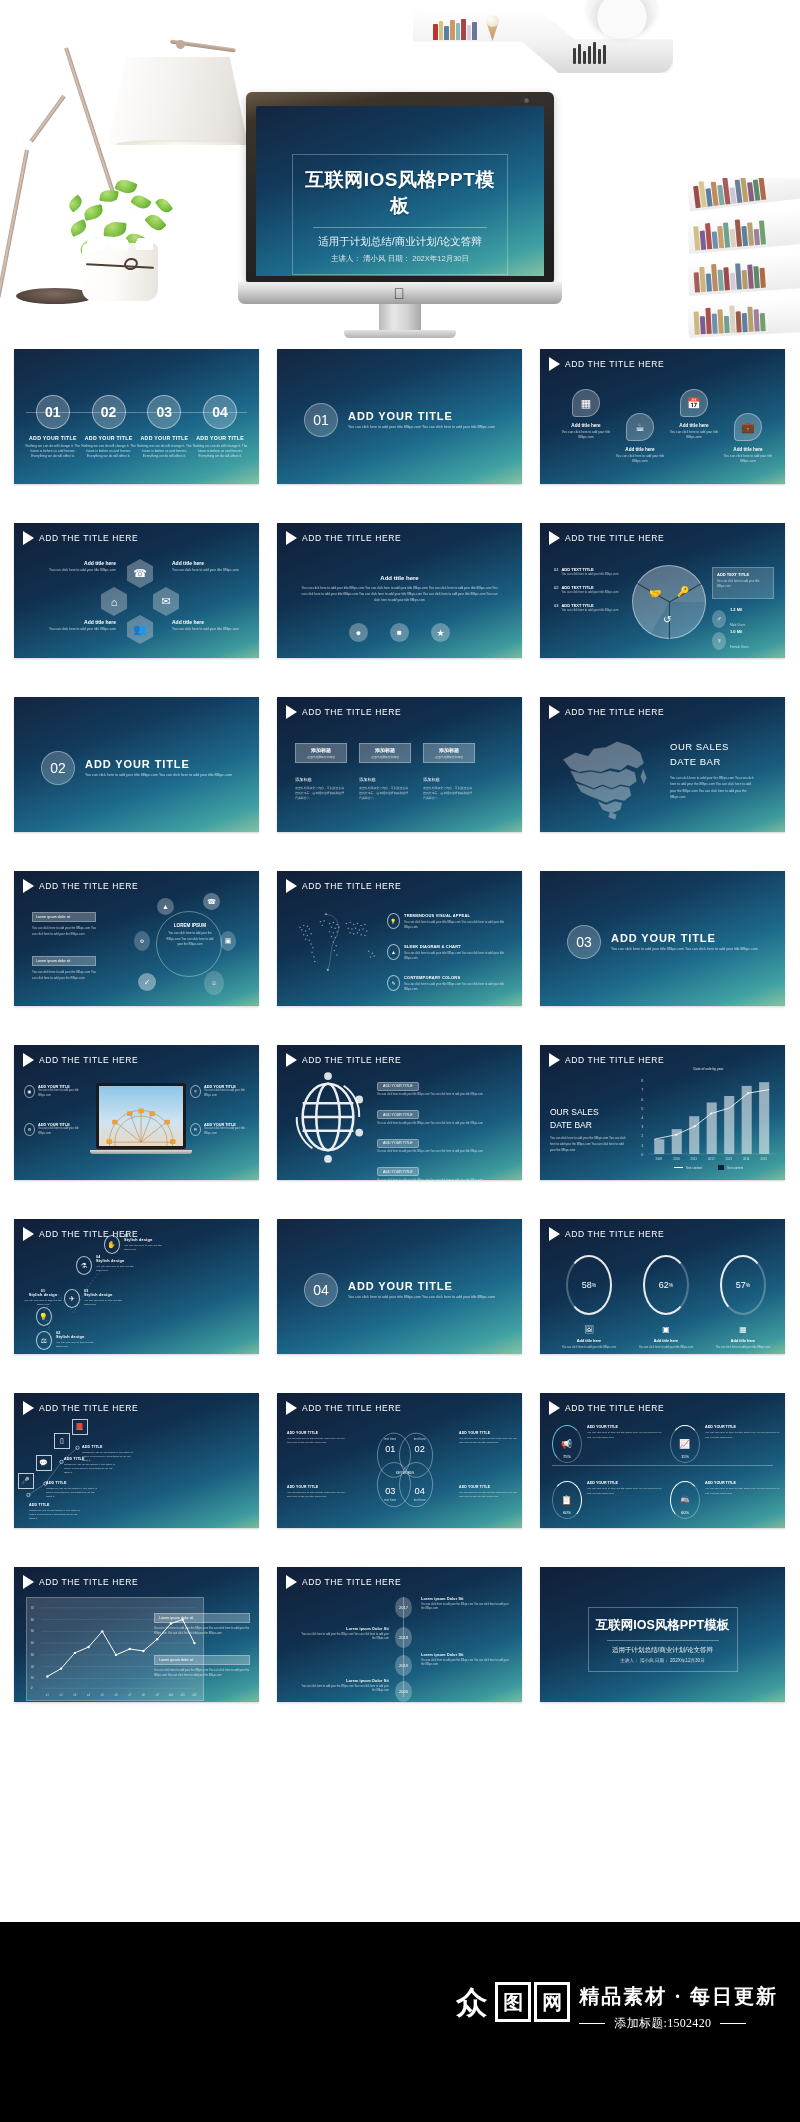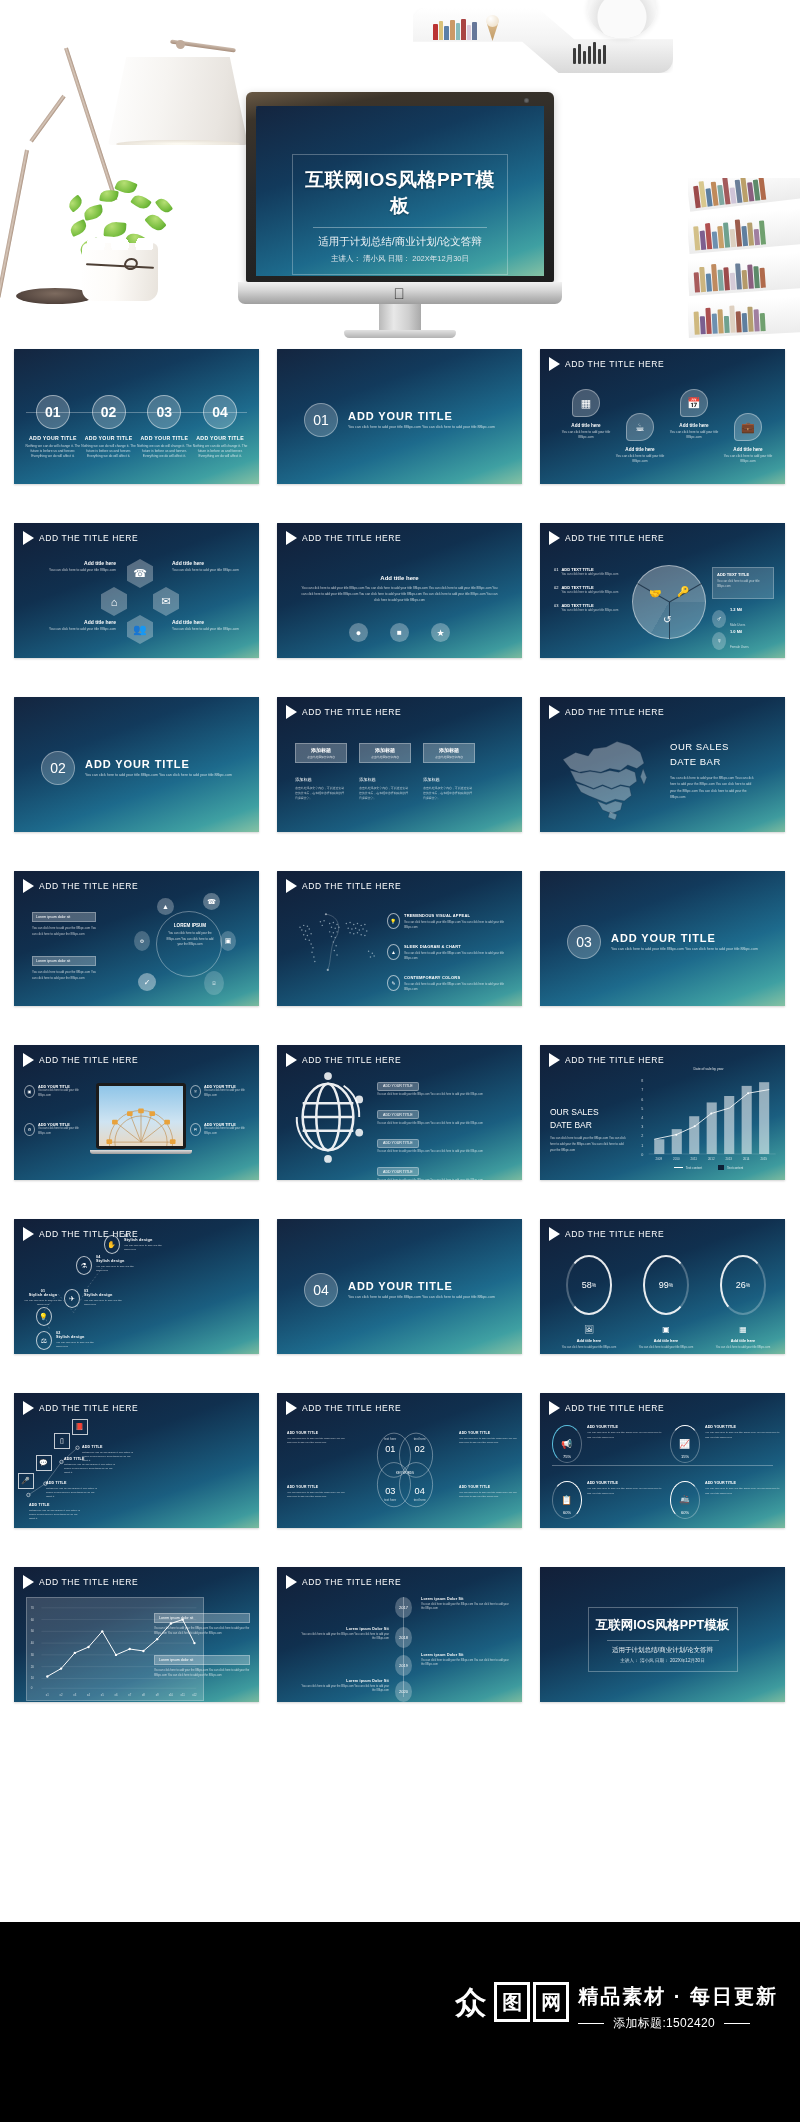--- a/index.html
+++ b/index.html
@@ -351,21 +351,21 @@
   }
   .flogo{ display:flex; align-items:center; gap:3px; }
   .glyph{
     width:36px;height:40px;color:#fff;font-size:31px;line-height:40px;
     font-family:"DejaVu Sans","Liberation Sans",sans-serif; font-weight:bold;
   }
   .glyph-box{
     width:36px;height:40px;border:3px solid #fff;display:flex;align-items:center;justify-content:center;
     color:#fff;font-size:20px;font-weight:bold;
   }
-  .ftext{ padding-top:1px; }
+  .ftext{ padding-top:1px;font-family:Liberation Serif, serif; }
   .fslogan{ color:#fff; font-size:20px; letter-spacing:2px; font-weight:bold; white-space:nowrap;}
   .fidrow{ display:flex; align-items:center; gap:9px; margin-top:5px;}
   .fline{ width:26px;height:1px;background:#fff;}
   .fid{ color:#fff; font-size:12px; letter-spacing:.3px; }
 </style>
 </head>
 <body>
 
 <div id="page">
 
@@ -1167,30 +1167,30 @@
             <div class="ring" style="position:relative;margin:0 auto;border-color:rgba(255,255,255,.9) rgba(255,255,255,.9) rgba(255,255,255,.9) rgba(255,255,255,.25)">
               <span>58</span>
                 <span style="font-size:5px">%</span>
             </div>
             <div style="margin-top:10px;color:#fff;font-size:8px">🖼</div>
             <div style="font-size:3.8px;color:#fff;font-weight:bold;margin-top:5px">Add title here</div>
             <div style="font-size:2.7px;color:rgba(255,255,255,.68);line-height:1.8;margin-top:3px">You can click here to add your title 88kpc.com</div>
           </div>
           <div style="position:absolute;left:95px;top:36px;width:62px;text-align:center">
             <div class="ring" style="position:relative;margin:0 auto;border-color:rgba(255,255,255,.9) rgba(255,255,255,.25) rgba(255,255,255,.9) rgba(255,255,255,.9)">
-              <span>99</span>
+              <span>62</span>
                 <span style="font-size:5px">%</span>
             </div>
             <div style="margin-top:10px;color:#fff;font-size:8px">▣</div>
             <div style="font-size:3.8px;color:#fff;font-weight:bold;margin-top:5px">Add title here</div>
             <div style="font-size:2.7px;color:rgba(255,255,255,.68);line-height:1.8;margin-top:3px">You can click here to add your title 88kpc.com</div>
           </div>
           <div style="position:absolute;left:172px;top:36px;width:62px;text-align:center">
             <div class="ring" style="position:relative;margin:0 auto;border-color:rgba(255,255,255,.9) rgba(255,255,255,.25) rgba(255,255,255,.25) rgba(255,255,255,.9)">
-              <span>26</span>
+              <span>57</span>
                 <span style="font-size:5px">%</span>
             </div>
             <div style="margin-top:10px;color:#fff;font-size:8px">▦</div>
             <div style="font-size:3.8px;color:#fff;font-weight:bold;margin-top:5px">Add title here</div>
             <div style="font-size:2.7px;color:rgba(255,255,255,.68);line-height:1.8;margin-top:3px">You can click here to add your title 88kpc.com</div>
           </div>
         </div>
       </div>
     </div>
 

